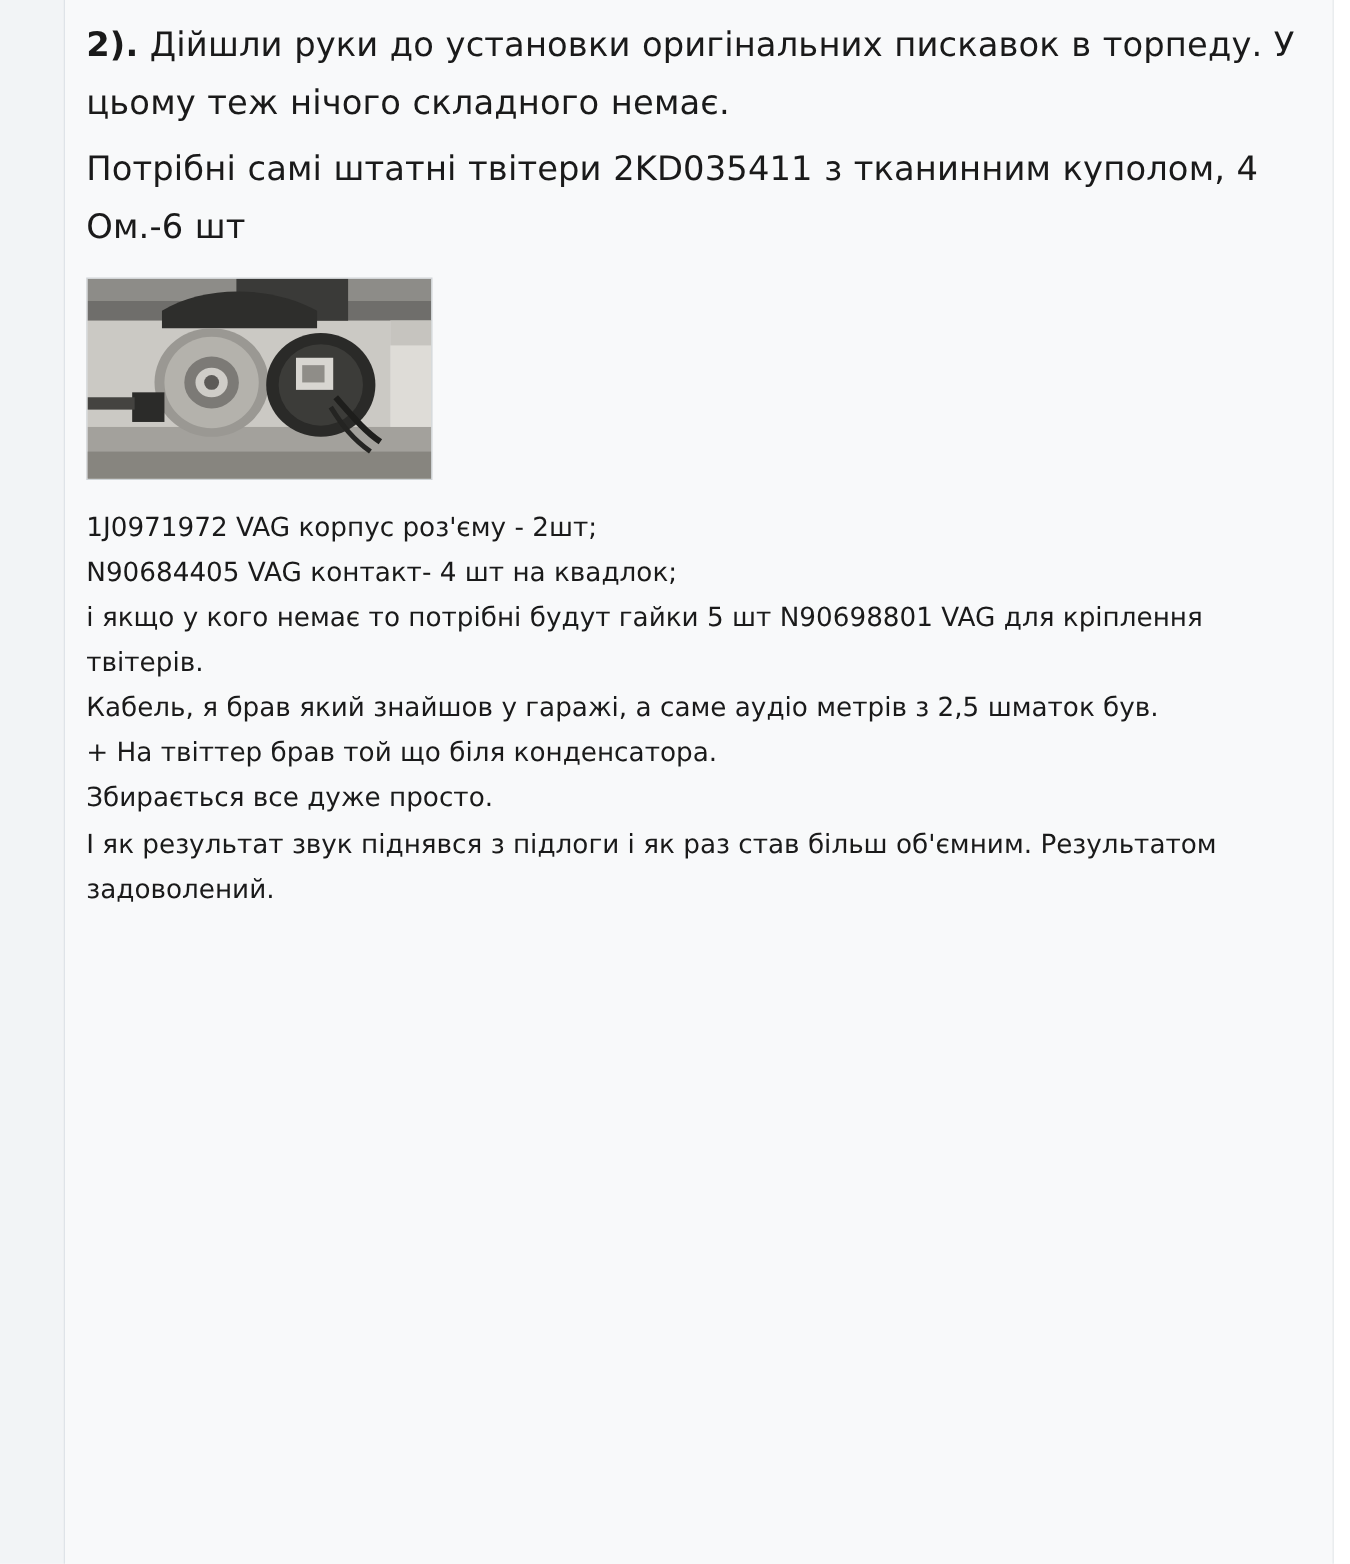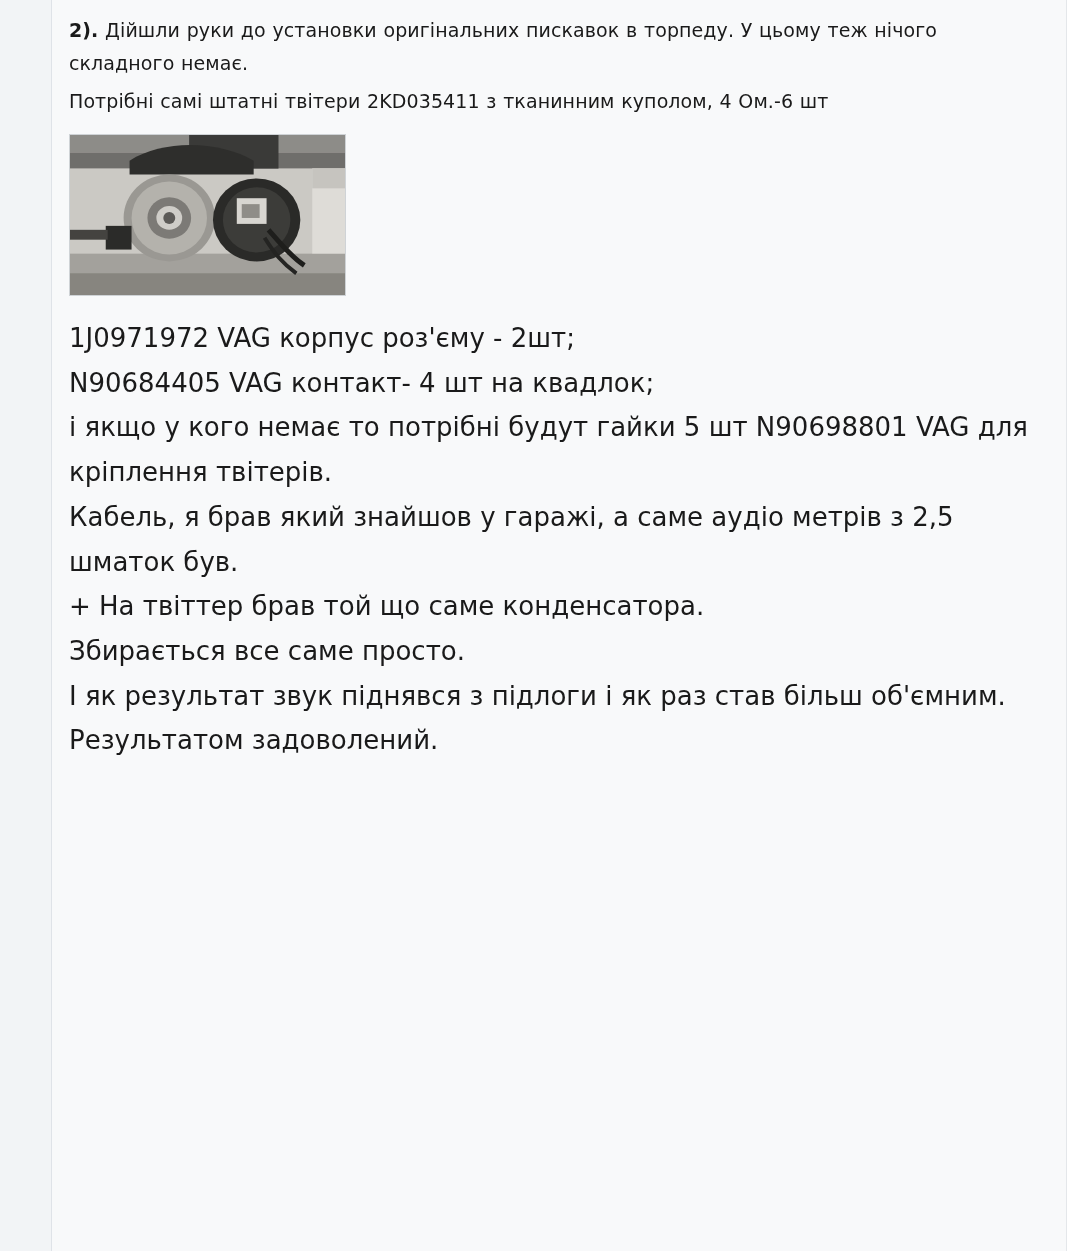--- a/index.html
+++ b/index.html
@@ -45,42 +45,42 @@
     left: 53px;
     top: 0;
     right: 15px;
     bottom: 0;
     padding: 14px 24px 0 16px;
     box-sizing: border-box;
     background: #f8f9fa;
   }
   .para {
     color: #1a1a1a;
-    font-size: 19px;
+    font-size: 27px;
     line-height: 1.72;
     letter-spacing: 0.1px;
     margin: 0 0 6px 0;
     word-spacing: 0.5px;
   }
   .bold {
     font-weight: bold;
   }
   .img-wrap {
     margin: 16px 0 20px 0;
   }
   .photo {
     width: 277px;
     height: 162px;
     display: block;
     border: 1px solid #cfd3d6;
     box-sizing: border-box;
   }
   .list-line {
     color: #1a1a1a;
-    font-size: 26px;
+    font-size: 21px;
     line-height: 1.72;
     margin: 0;
     padding: 0;
   }
 </style>
 </head>
 <body>
 
 <div class="page">
 
@@ -119,18 +119,18 @@
         <rect x="244" y="34" width="33" height="86" fill="#dedcd7"></rect>
         <rect x="244" y="34" width="33" height="20" fill="#c6c4bf"></rect>
       </svg>
     </div>
 
     <p class="list-line">1J0971972 VAG корпус роз'єму - 2шт;</p>
     <p class="list-line">N90684405 VAG контакт- 4 шт на квадлок;</p>
     <p class="list-line">і якщо у кого немає то потрібні будут гайки 5 шт N90698801 VAG для кріплення твітерів.</p>
 
     <p class="list-line">Кабель, я брав який знайшов у гаражі, а саме аудіо метрів з 2,5 шматок був.</p>
-    <p class="list-line">+ На твіттер брав той що саме конденсатора.</p>
-    <p class="list-line">Збирається все саме просто.</p>
+    <p class="list-line">+ На твіттер брав той що біля конденсатора.</p>
+    <p class="list-line">Збирається все дуже просто.</p>
     <p class="list-line">І як результат звук піднявся з підлоги і як раз став більш об'ємним. Результатом задоволений.</p>
 
   </div>
 </div>
 
 </body></html>

